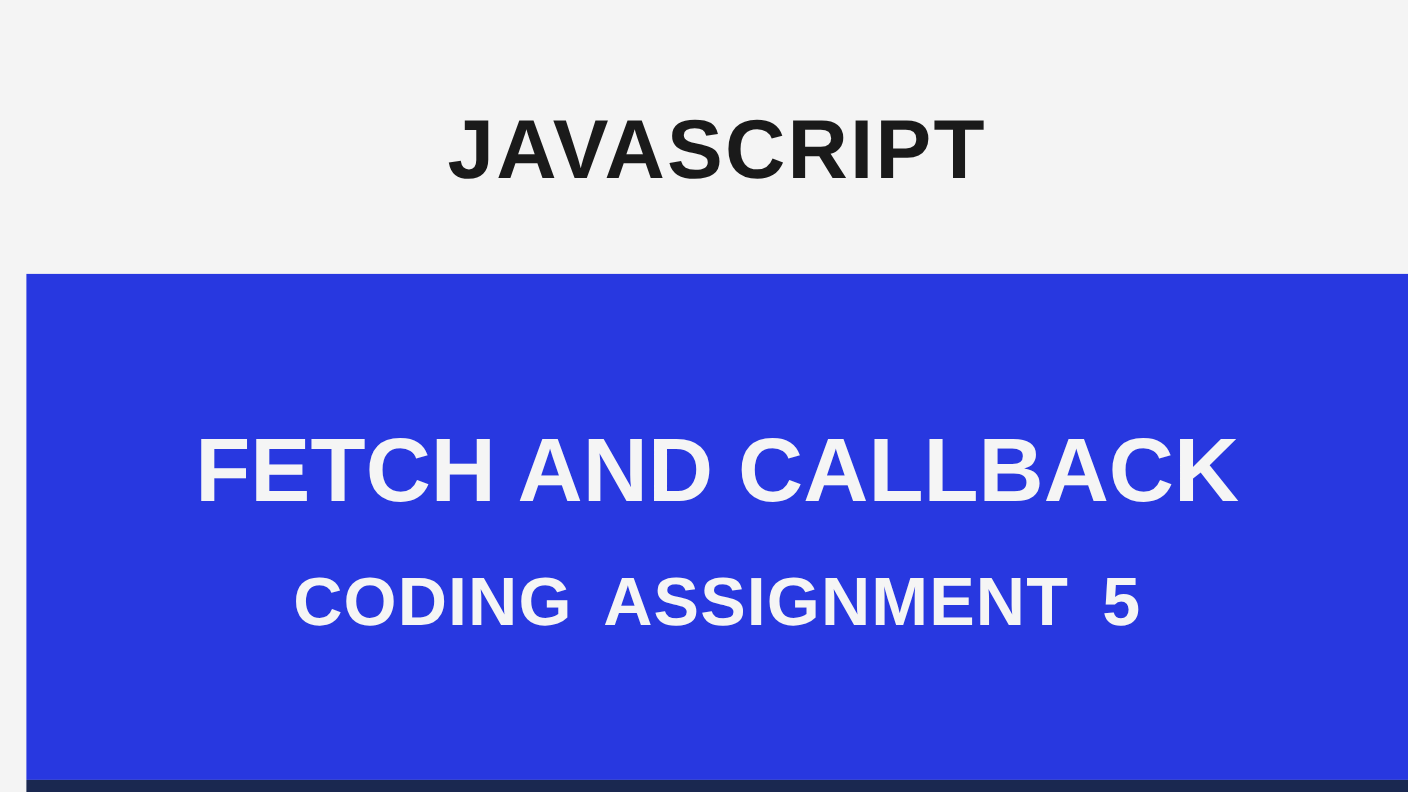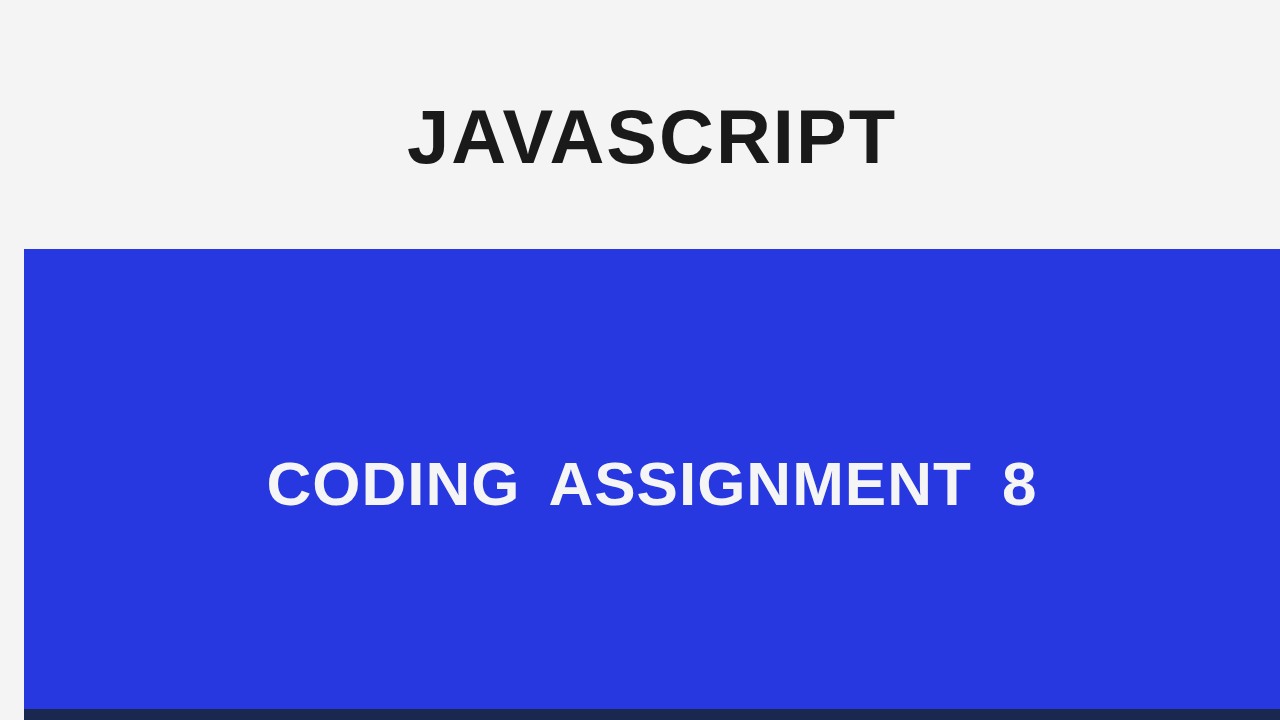--- a/index.html
+++ b/index.html
@@ -70,16 +70,17 @@
     }
   </style>
 </head>
 <body>
 
 <div class="header-section">
   <h1 class="header-title">JAVASCRIPT</h1>
 </div>
 
 <div class="main-section">
-  <h3 class="subtitle">CODING ASSIGNMENT 8</h3>
+  <h2 class="main-title">FETCH AND CALLBACK</h2>
+  <h3 class="subtitle">CODING ASSIGNMENT 5</h3>
 </div>
 
 <div class="bottom-bar"></div>
 
 </body></html>

